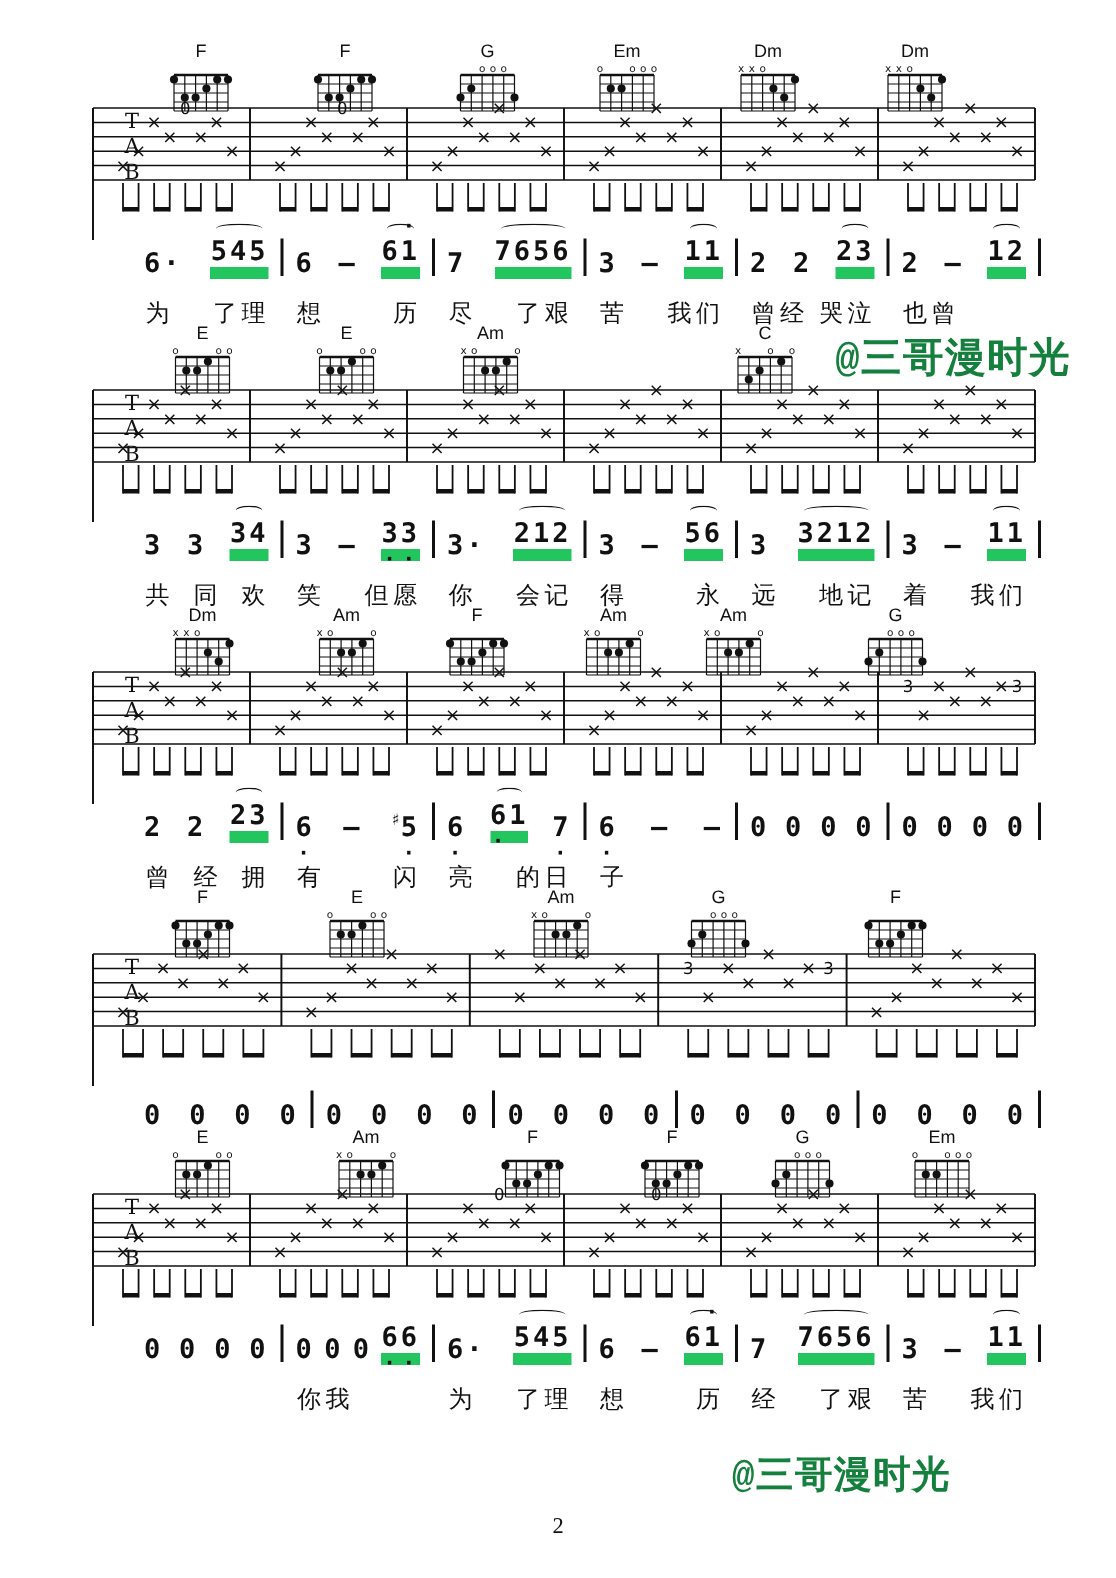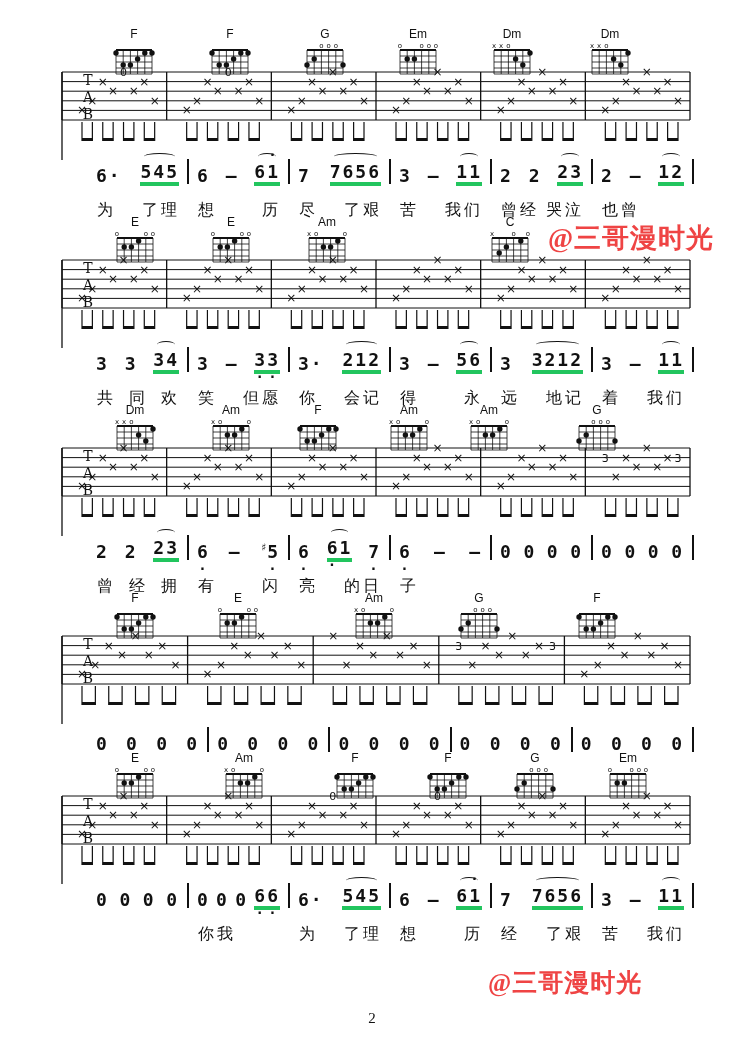--- a/index.html
+++ b/index.html
@@ -21,37 +21,37 @@
   .tab-wrap{position:absolute;top:36px;left:58px;width:640px;height:100px;}
 
   .jianpu{position:absolute;top:126px;left:88px;width:606px;}
   .s3 .jianpu{top:130px}
   .jp-row{display:flex;align-items:flex-end;height:32px;}
   .jp-measure{flex:1;display:flex;justify-content:space-between;align-items:flex-end;
               padding:0 8px;position:relative;}
   .jp-bar{width:2px;background:#111;height:25px;margin-bottom:2px;}
   .tk{font-family:"DejaVu Sans Mono",monospace;font-size:18px;font-weight:bold;
       line-height:21px;position:relative;letter-spacing:2px;white-space:nowrap;}
-  .tk.u{border-bottom:4px solid #22c55e;}
+  .tk.u{border-bottom:8px solid #22c55e;}
   .tk .ch{position:relative;display:inline-block;}
   .ch.low::after{content:"·";position:absolute;left:50%;transform:translateX(-50%);
       bottom:-11px;font-size:14px;line-height:8px;}
   .ch.high::before{content:"·";position:absolute;left:50%;transform:translateX(-50%);
       top:-10px;font-size:14px;line-height:8px;}
   .tk.tie::before{content:"";position:absolute;left:4px;right:4px;top:-8px;height:6px;
       border-top:1.8px solid #111;border-radius:100% 100% 0 0;}
   .acc{font-size:11px;vertical-align:7px;letter-spacing:0;}
   .lyr-row{display:flex;margin-top:14px;}
   .lyr-measure{flex:1;display:flex;justify-content:space-between;padding:0 9px;
       font-size:16px;line-height:20px;white-space:nowrap;
       font-family:"Liberation Sans",sans-serif;}
   .lyr-measure span{letter-spacing:3px;}
 
-  .watermark{position:absolute;font-weight:bold;color:#ef4444;
-      font-family:Liberation Serif, serif;letter-spacing:1px;white-space:nowrap;}
+  .watermark{position:absolute;font-weight:bold;color:#15803d;
+      font-family:Liberation Mono, monospace;letter-spacing:1px;white-space:nowrap;}
   .wm1{top:220px;right:30px;font-size:27px;}
   .wm2{top:966px;left:488px;font-size:25px;}
   .page-num{position:absolute;top:1010px;left:0;right:0;text-align:center;
       font-size:15px;font-family:"Liberation Serif",serif;}
 </style>
 </head>
 <body>
 
 <div class="sheet">
   <section class="system s0">

